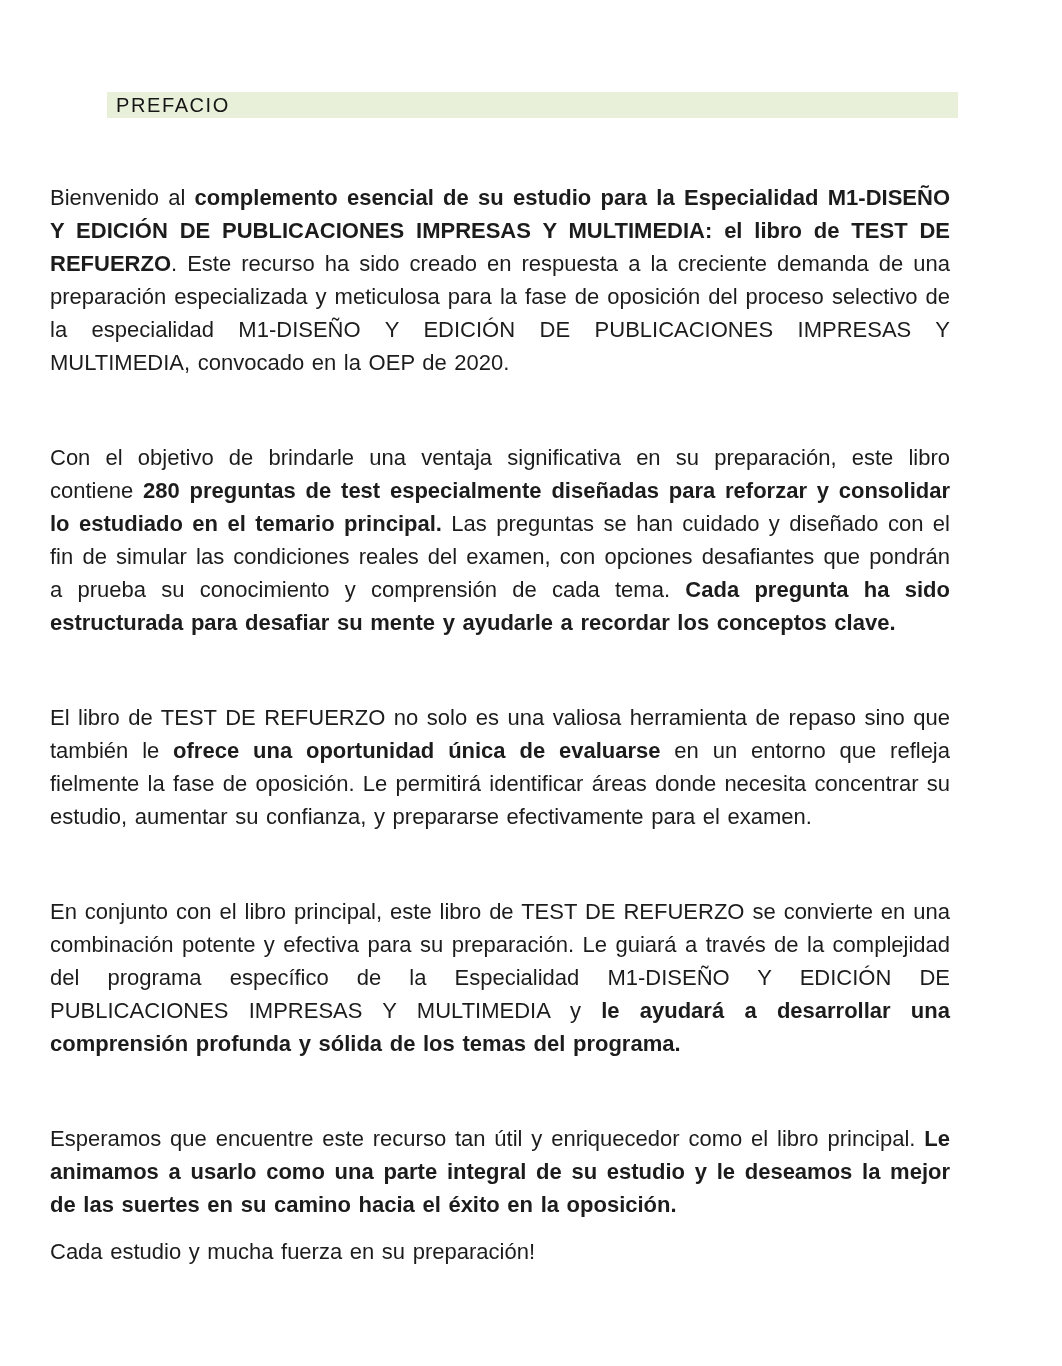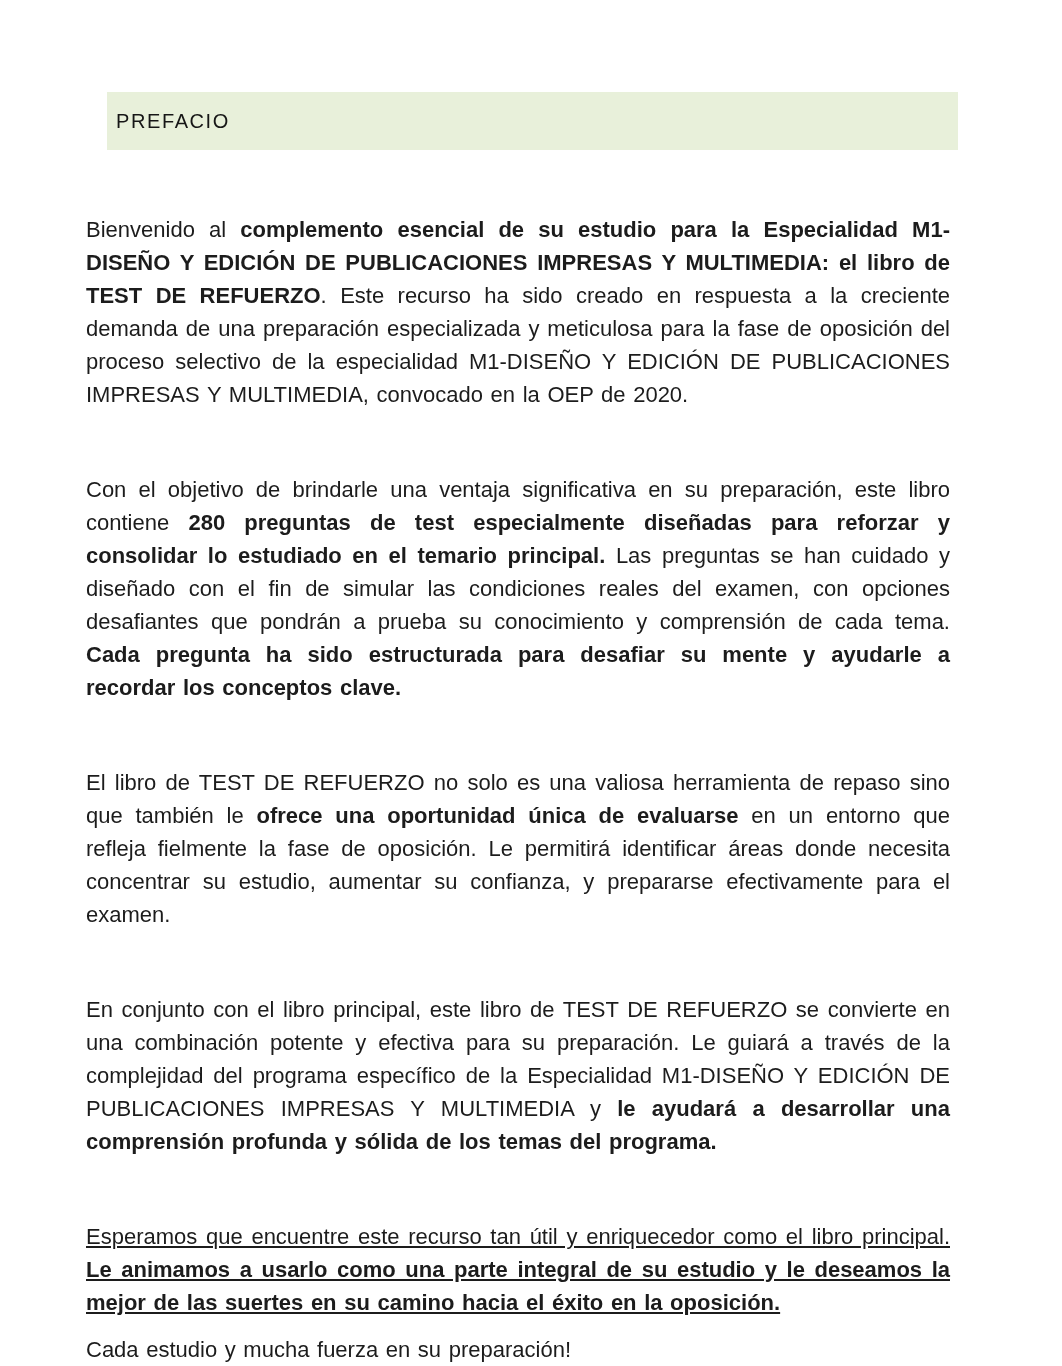--- a/index.html
+++ b/index.html
@@ -14,43 +14,43 @@
     overflow: hidden;
   }
   .page {
     position: relative;
     width: 1062px;
     height: 1366px;
     background: #ffffff;
   }
   .heading-band {
     margin: 92px 104px 0 107px;
-    height: 58px;
+    height: 26px;
     background: #e8f0da;
     display: flex;
     align-items: center;
     padding-left: 9px;
   }
   .heading-label {
     font-size: 20px;
     letter-spacing: 1.6px;
     color: #161616;
     font-weight: 400;
   }
   .content {
-    margin: 63px 112px 0 86px;
+    margin: 63px 112px 0 50px;
   }
   .para {
     font-size: 22px;
     line-height: 33px;
     text-align: justify;
     margin: 0 0 62px 0;
     word-spacing: 1.5px;
   }
-  .para.tight { margin-bottom: 14px; text-decoration: underline; }
+  .para.tight { margin-bottom: 14px; }
   .para.last { margin-bottom: 0; }
   .b { font-weight: bold; }
 </style>
 </head>
 <body>
 
 <div class="page">
 
   <div class="heading-band">
     <span class="heading-label">PREFACIO</span>

